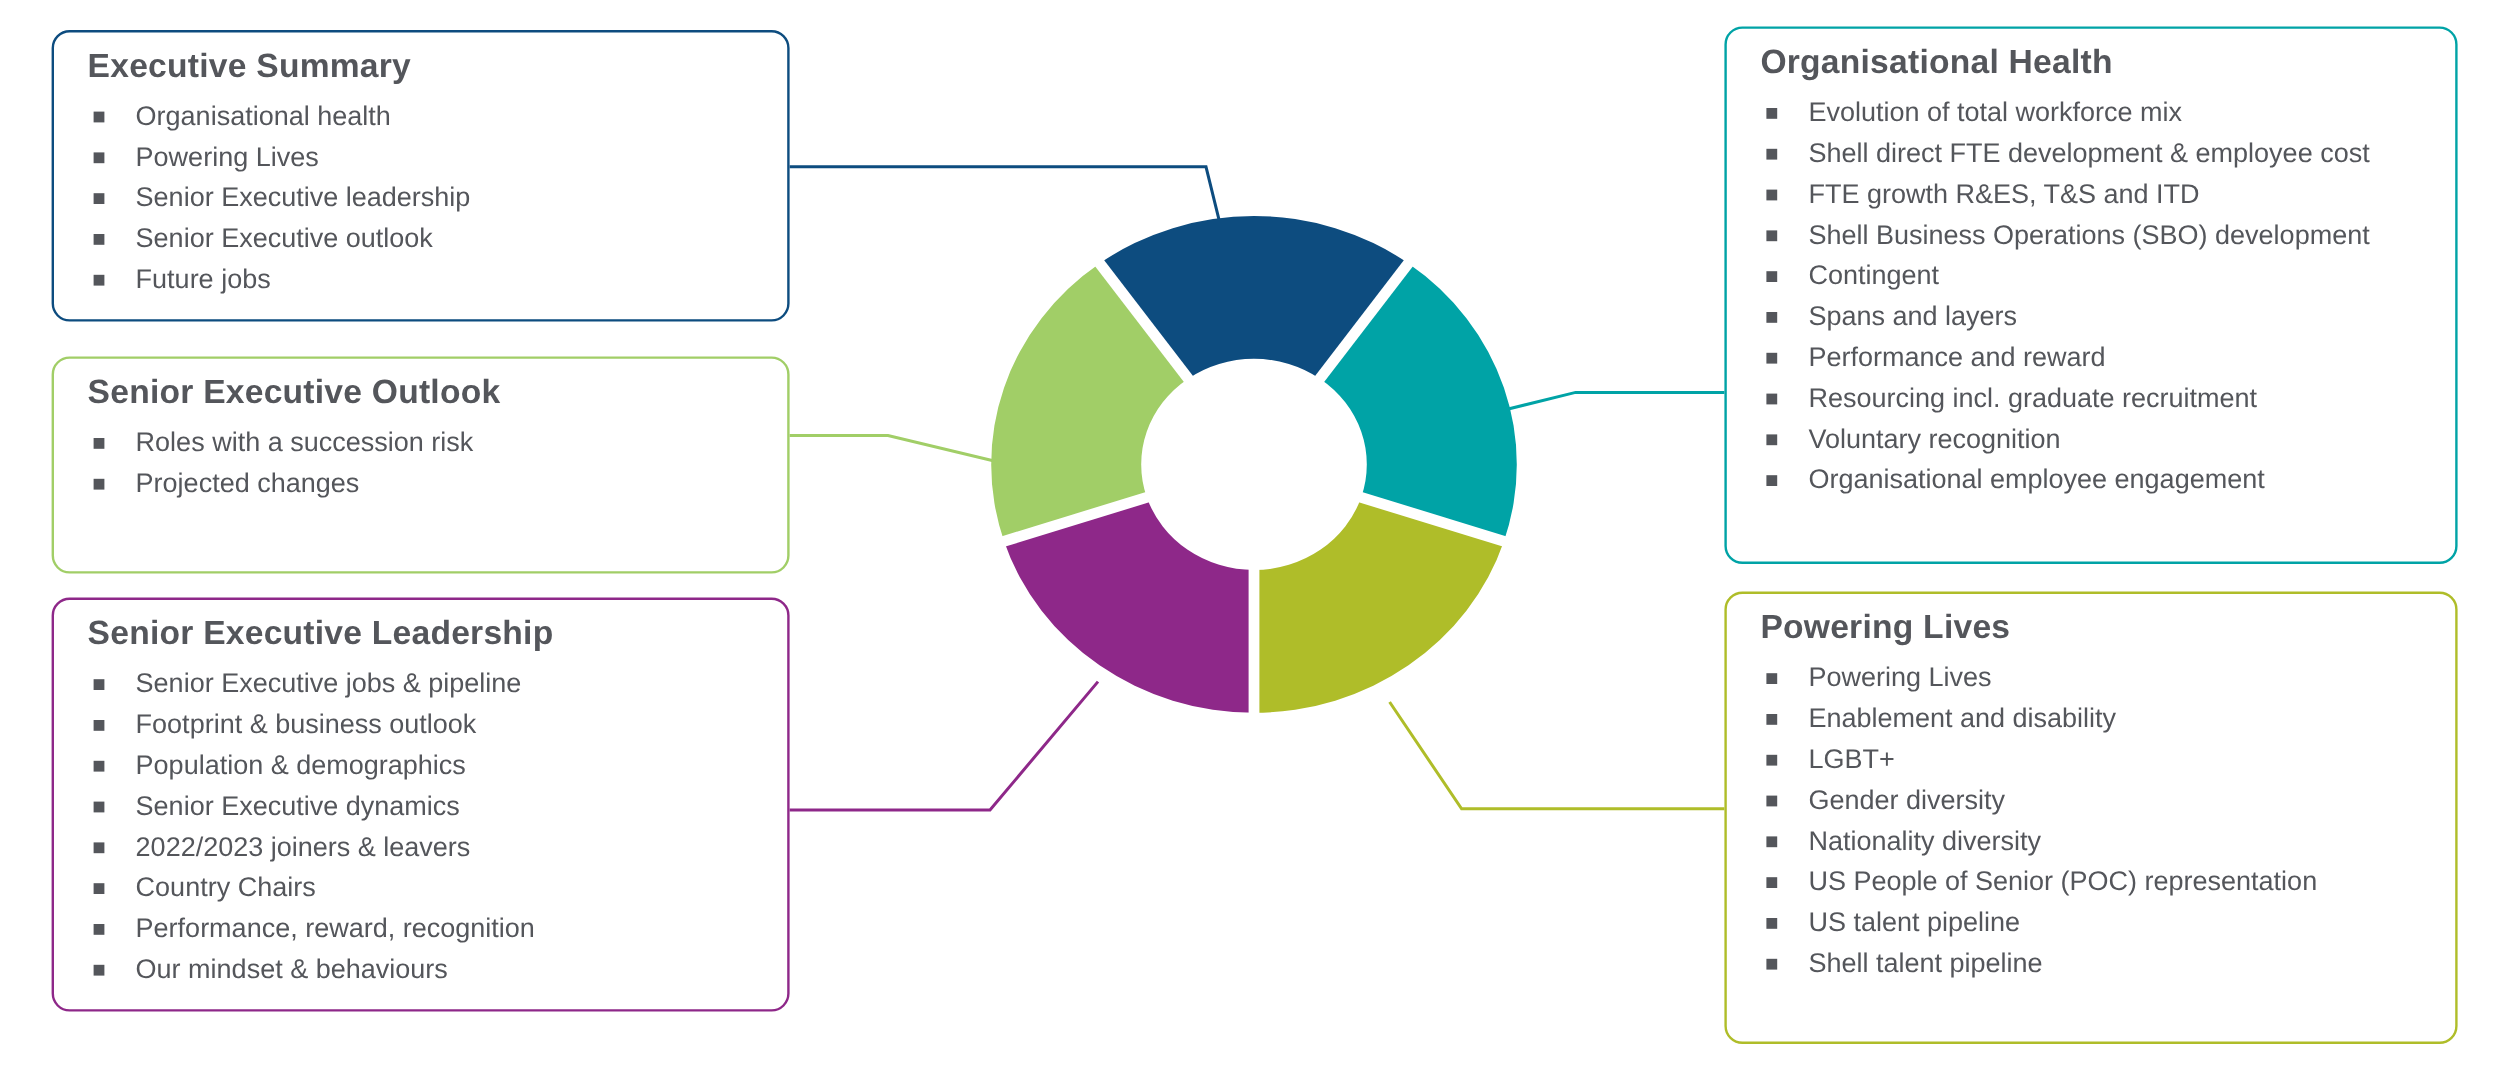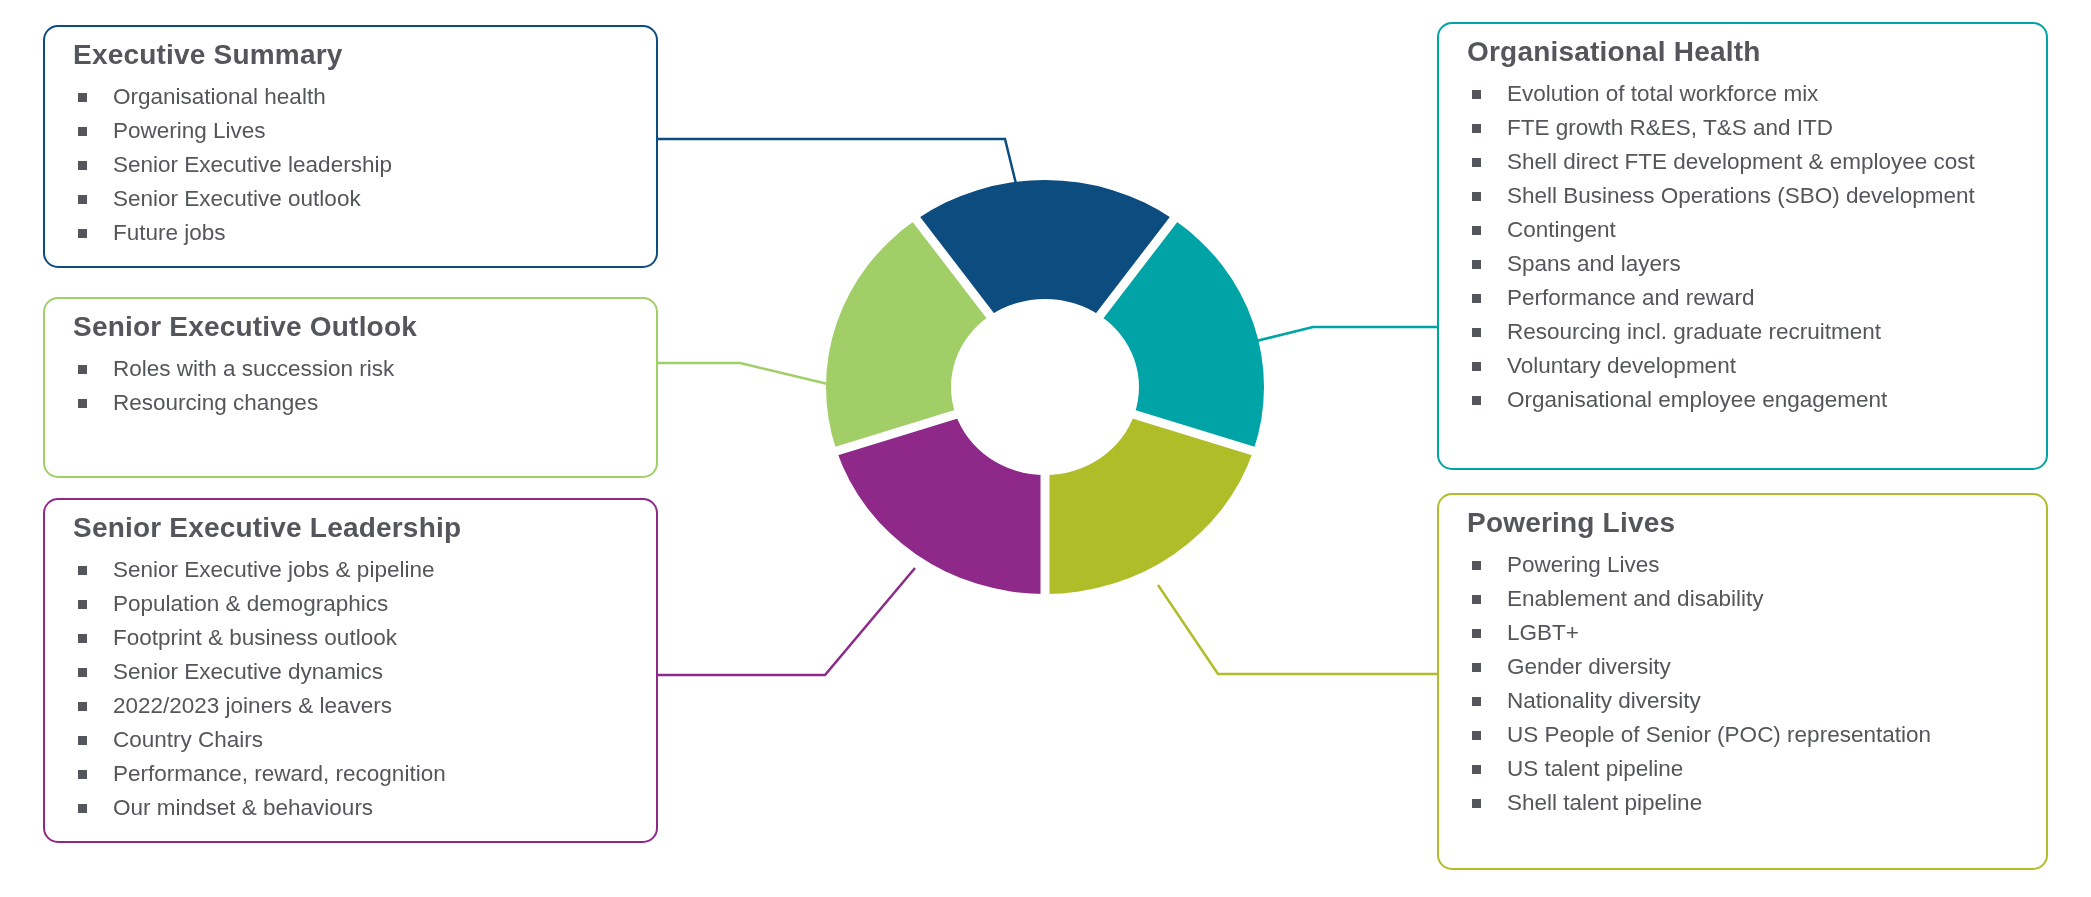--- a/index.html
+++ b/index.html
@@ -92,50 +92,50 @@
         <li>Senior Executive leadership</li>
         <li>Senior Executive outlook</li>
         <li>Future jobs</li>
       </ul>
   </div>
 
   <div class="panel" id="panel-outlook" style="border-color: rgb(161, 206, 103);">
     <h2>Senior Executive Outlook</h2>
     <ul>
         <li>Roles with a succession risk</li>
-        <li>Resourcing changes</li>
+        <li>Projected changes</li>
       </ul>
   </div>
 
   <div class="panel" id="panel-leadership" style="border-color: rgb(142, 40, 137);">
     <h2>Senior Executive Leadership</h2>
     <ul>
         <li>Senior Executive jobs &amp; pipeline</li>
+        <li>Footprint &amp; business outlook</li>
         <li>Population &amp; demographics</li>
-        <li>Footprint &amp; business outlook</li>
         <li>Senior Executive dynamics</li>
         <li>2022/2023 joiners &amp; leavers</li>
         <li>Country Chairs</li>
         <li>Performance, reward, recognition</li>
         <li>Our mindset &amp; behaviours</li>
       </ul>
   </div>
 
   <div class="panel" id="panel-org-health" style="border-color: rgb(0, 163, 166);">
     <h2>Organisational Health</h2>
     <ul>
         <li>Evolution of total workforce mix</li>
+        <li>Shell direct FTE development &amp; employee cost</li>
         <li>FTE growth R&amp;ES, T&amp;S and ITD</li>
-        <li>Shell direct FTE development &amp; employee cost</li>
         <li>Shell Business Operations (SBO) development</li>
         <li>Contingent</li>
         <li>Spans and layers</li>
         <li>Performance and reward</li>
         <li>Resourcing incl. graduate recruitment</li>
-        <li>Voluntary development</li>
+        <li>Voluntary recognition</li>
         <li>Organisational employee engagement</li>
       </ul>
   </div>
 
   <div class="panel" id="panel-powering-lives" style="border-color: rgb(175, 189, 41);">
     <h2>Powering Lives</h2>
     <ul>
         <li>Powering Lives</li>
         <li>Enablement and disability</li>
         <li>LGBT+</li>

